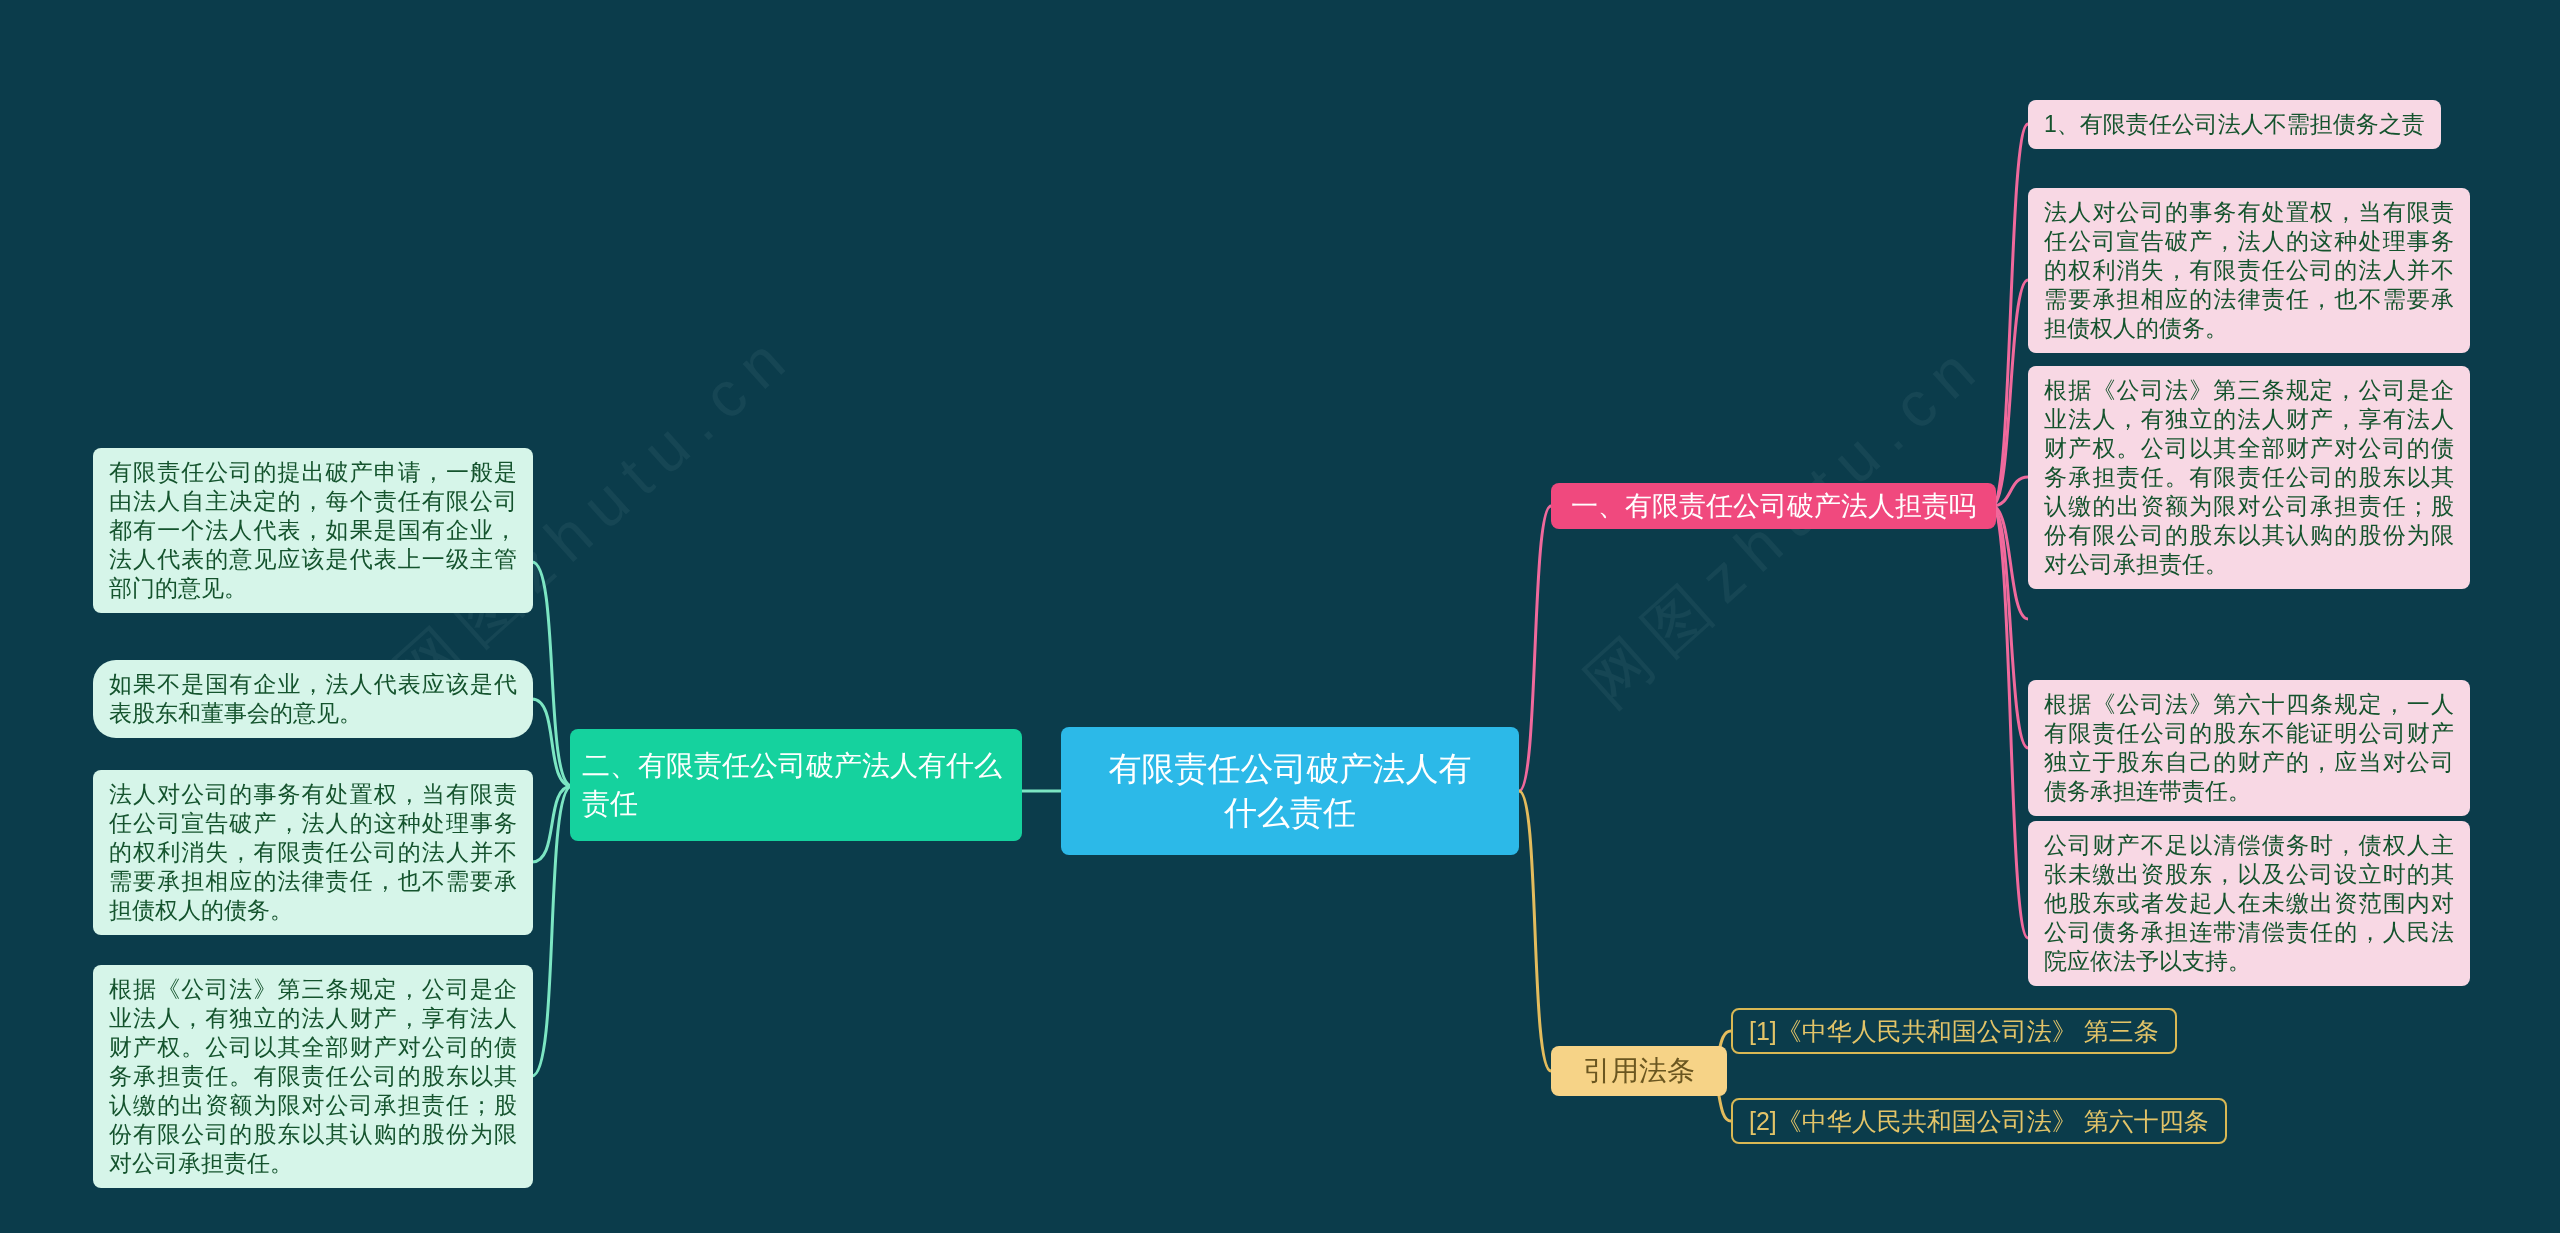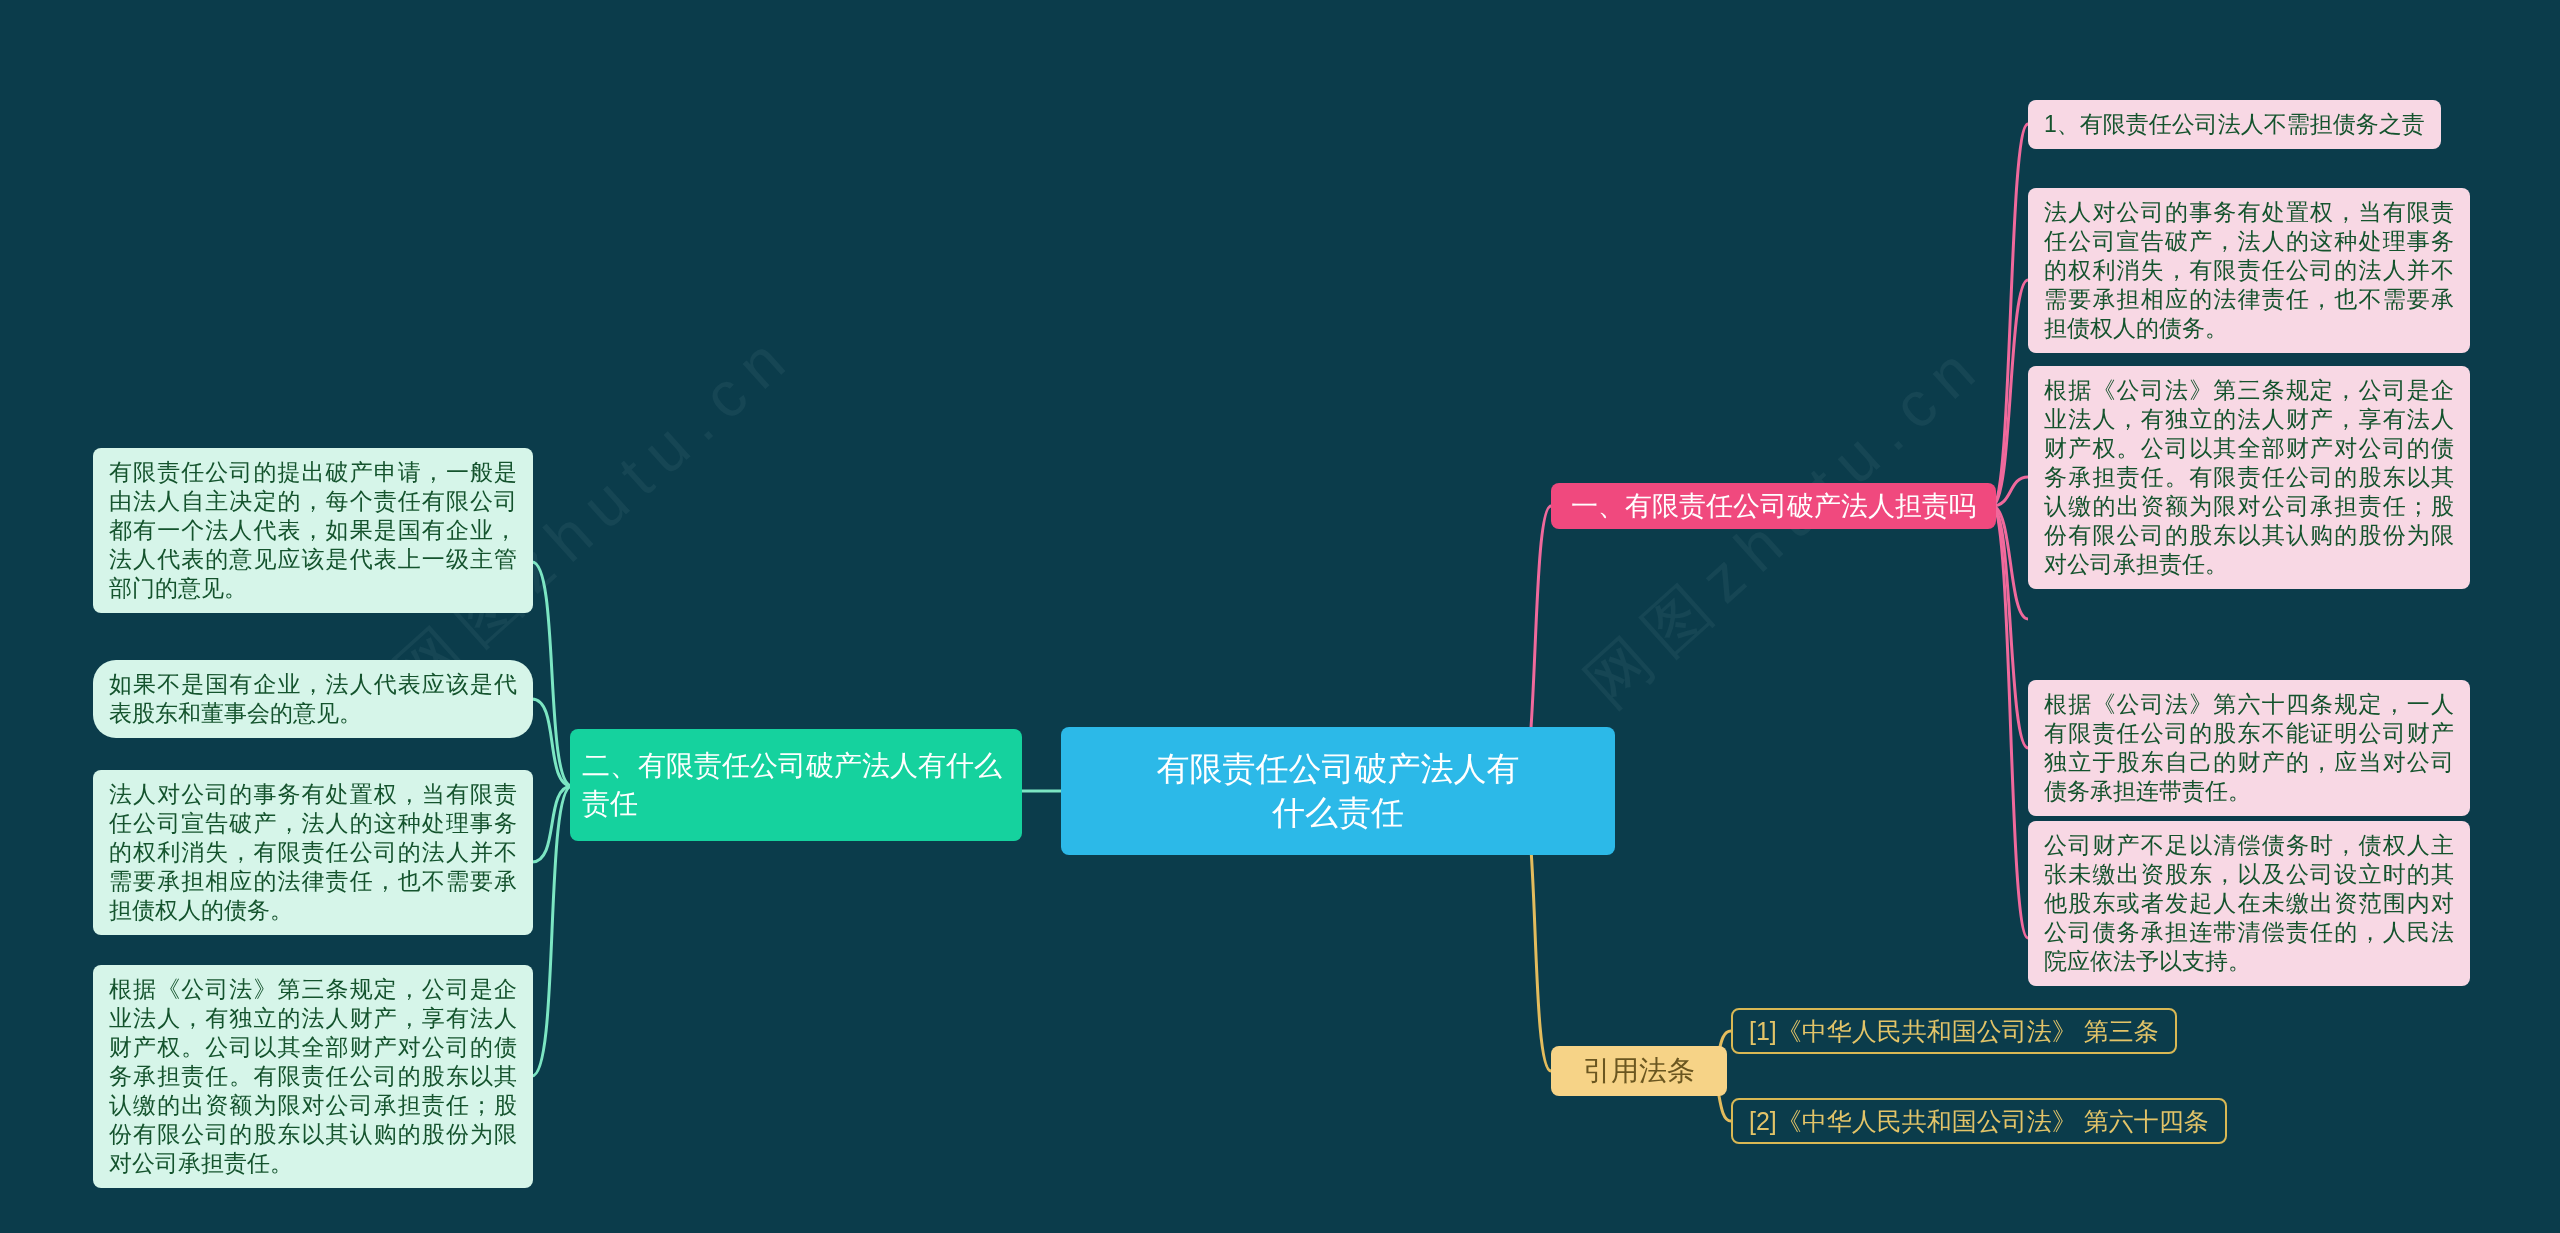--- a/index.html
+++ b/index.html
@@ -64,21 +64,21 @@
   .branch-node {
     position: absolute;
     box-sizing: border-box;
     border-radius: 8px;
     color: #ffffff;
     display: flex;
     align-items: center;
   }
   #node-root {
     left: 1061px; top: 727px;
-    width: 554px; height: 128px;
+    width: 458px; height: 128px;
     background: #2cb9e8;
     font-size: 33px; line-height: 44px;
     justify-content: center;
     text-align: center;
     white-space: pre-line;
   }
   #node-left-branch {
     left: 570px; top: 729px;
     width: 452px; min-height: 112px;
     background: #15d29e;

